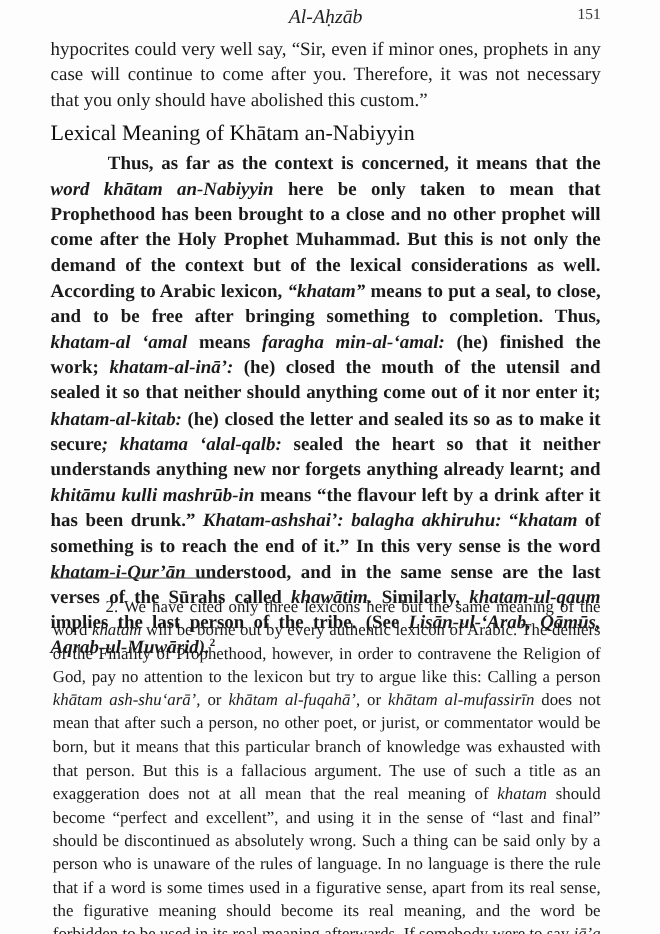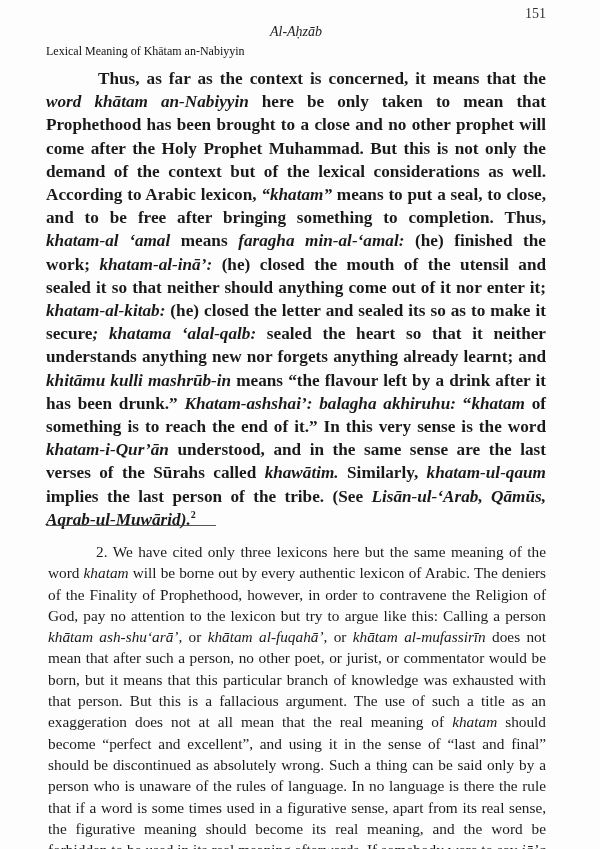--- a/index.html
+++ b/index.html
@@ -29,24 +29,23 @@
       left: 46px;
       width: 500px;
       height: 22px;
     }
     .running-title {
       position: absolute;
       left: 0;
       width: 100%;
       text-align: center;
       font-style: italic;
-      font-size: 14px;
+      font-size: 18px;
       line-height: 22px;
       color: #222;
-      margin-top: 17px;
     }
     .page-number {
       position: absolute;
       right: 0;
       top: 0;
       font-size: 14px;
       line-height: 20px;
       color: #333;
       margin-left: 13px;
     }
@@ -61,21 +60,21 @@
     }
     .body-text p {
       margin: 0;
     }
     .indent {
       text-indent: 52px;
       font-weight: bold;
     }
     .section-heading {
       margin: 6px 0 4px 0 !important;
-      font-size: 12px;
+      font-size: 20px;
       line-height: 24px;
       text-align: left;
       color: #111;
     }
     .body-text i, .footnote i {
       font-style: italic;
     }
     sup {
       font-size: 10px;
       line-height: 0;
@@ -107,20 +106,21 @@
 <body>
 
 <div class="page">
 
   <div class="running-header">
     <span class="running-title">Al-Aḥzāb</span>
     <span class="page-number">151</span>
   </div>
 
   <div class="body-text">
+    <p>hypocrites could very well say, “Sir, even if minor ones, prophets in any case will continue to come after you. Therefore, it was not necessary that you only should have abolished this custom.”</p>
 
     <p class="section-heading">Lexical Meaning of Khātam an-Nabiyyin</p>
 
     <p class="indent"><span>Thus, as far as the context is concerned, it means that the </span><i>word khātam an-Nabiyyin</i><span> here be only taken to mean that Prophethood has been brought to a close and no other prophet will come after the Holy Prophet Muhammad. But this is not only the demand of the context but of the lexical considerations as well. According to Arabic lexicon, </span><i>“khatam”</i><span> means to put a seal, to close, and to be free after bringing something to completion. Thus, </span><i>khatam-al ‘amal</i><span> means </span><i>faragha min-al-‘amal:</i><span> (he) finished the work; </span><i>khatam-al-inā’:</i><span> (he) closed the mouth of the utensil and sealed it so that neither should anything come out of it nor enter it; </span><i>khatam-al-kitab:</i><span> (he) closed the letter and sealed its so as to make it secure</span><i>; khatama ‘alal-qalb:</i><span> sealed the heart so that it neither understands anything new nor forgets anything already learnt; and </span><i>khitāmu kulli mashrūb-in</i><span> means “the flavour left by a drink after it has been drunk.” </span><i>Khatam-ashshai’: balagha akhiruhu:</i><span> “</span><i>khatam</i><span> of something is to reach the end of it.” In this very sense is the word </span><i>khatam-i-Qur’ān</i><span> understood, and in the same sense are the last verses of the Sūrahs called </span><i>khawātim.</i><span> Similarly, </span><i>khatam-ul-qaum</i><span> implies the last person of the tribe. (See </span><i>Lisān-ul-‘Arab, Qāmūs, Aqrab-ul-Muwārid).</i><sup>2</sup></p>
   </div>
 
   <div class="footnote-rule"></div>
 
   <div class="footnote">
     <p><span>2.</span><span> We have cited only three lexicons here but the same meaning of the word </span><i>khatam</i><span> will be borne out by every authentic lexicon of Arabic. The deniers of the Finality of Prophethood, however, in order to contravene the Religion of God, pay no attention to the lexicon but try to argue like this: Calling a person </span><i>khātam ash-shu‘arā’,</i><span> or </span><i>khātam al-fuqahā’</i><span>, or </span><i>khātam al-mufassirīn</i><span> does not mean that after such a person, no other poet, or jurist, or commentator would be born, but it means that this particular branch of knowledge was exhausted with that person. But this is a fallacious argument. The use of such a title as an exaggeration does not at all mean that the real meaning of </span><i>khatam</i><span> should become “perfect and excellent”, and using it in the sense of “last and final” should be discontinued as absolutely wrong. Such a thing can be said only by a person who is unaware of the rules of language. In no language is there the rule that if a word is some times used in a figurative sense, apart from its real sense, the figurative meaning should become its real meaning, and the word be forbidden to be used in its real meaning afterwards. If somebody were to say </span><i>jā’a khātam al-qaum,</i></p>

